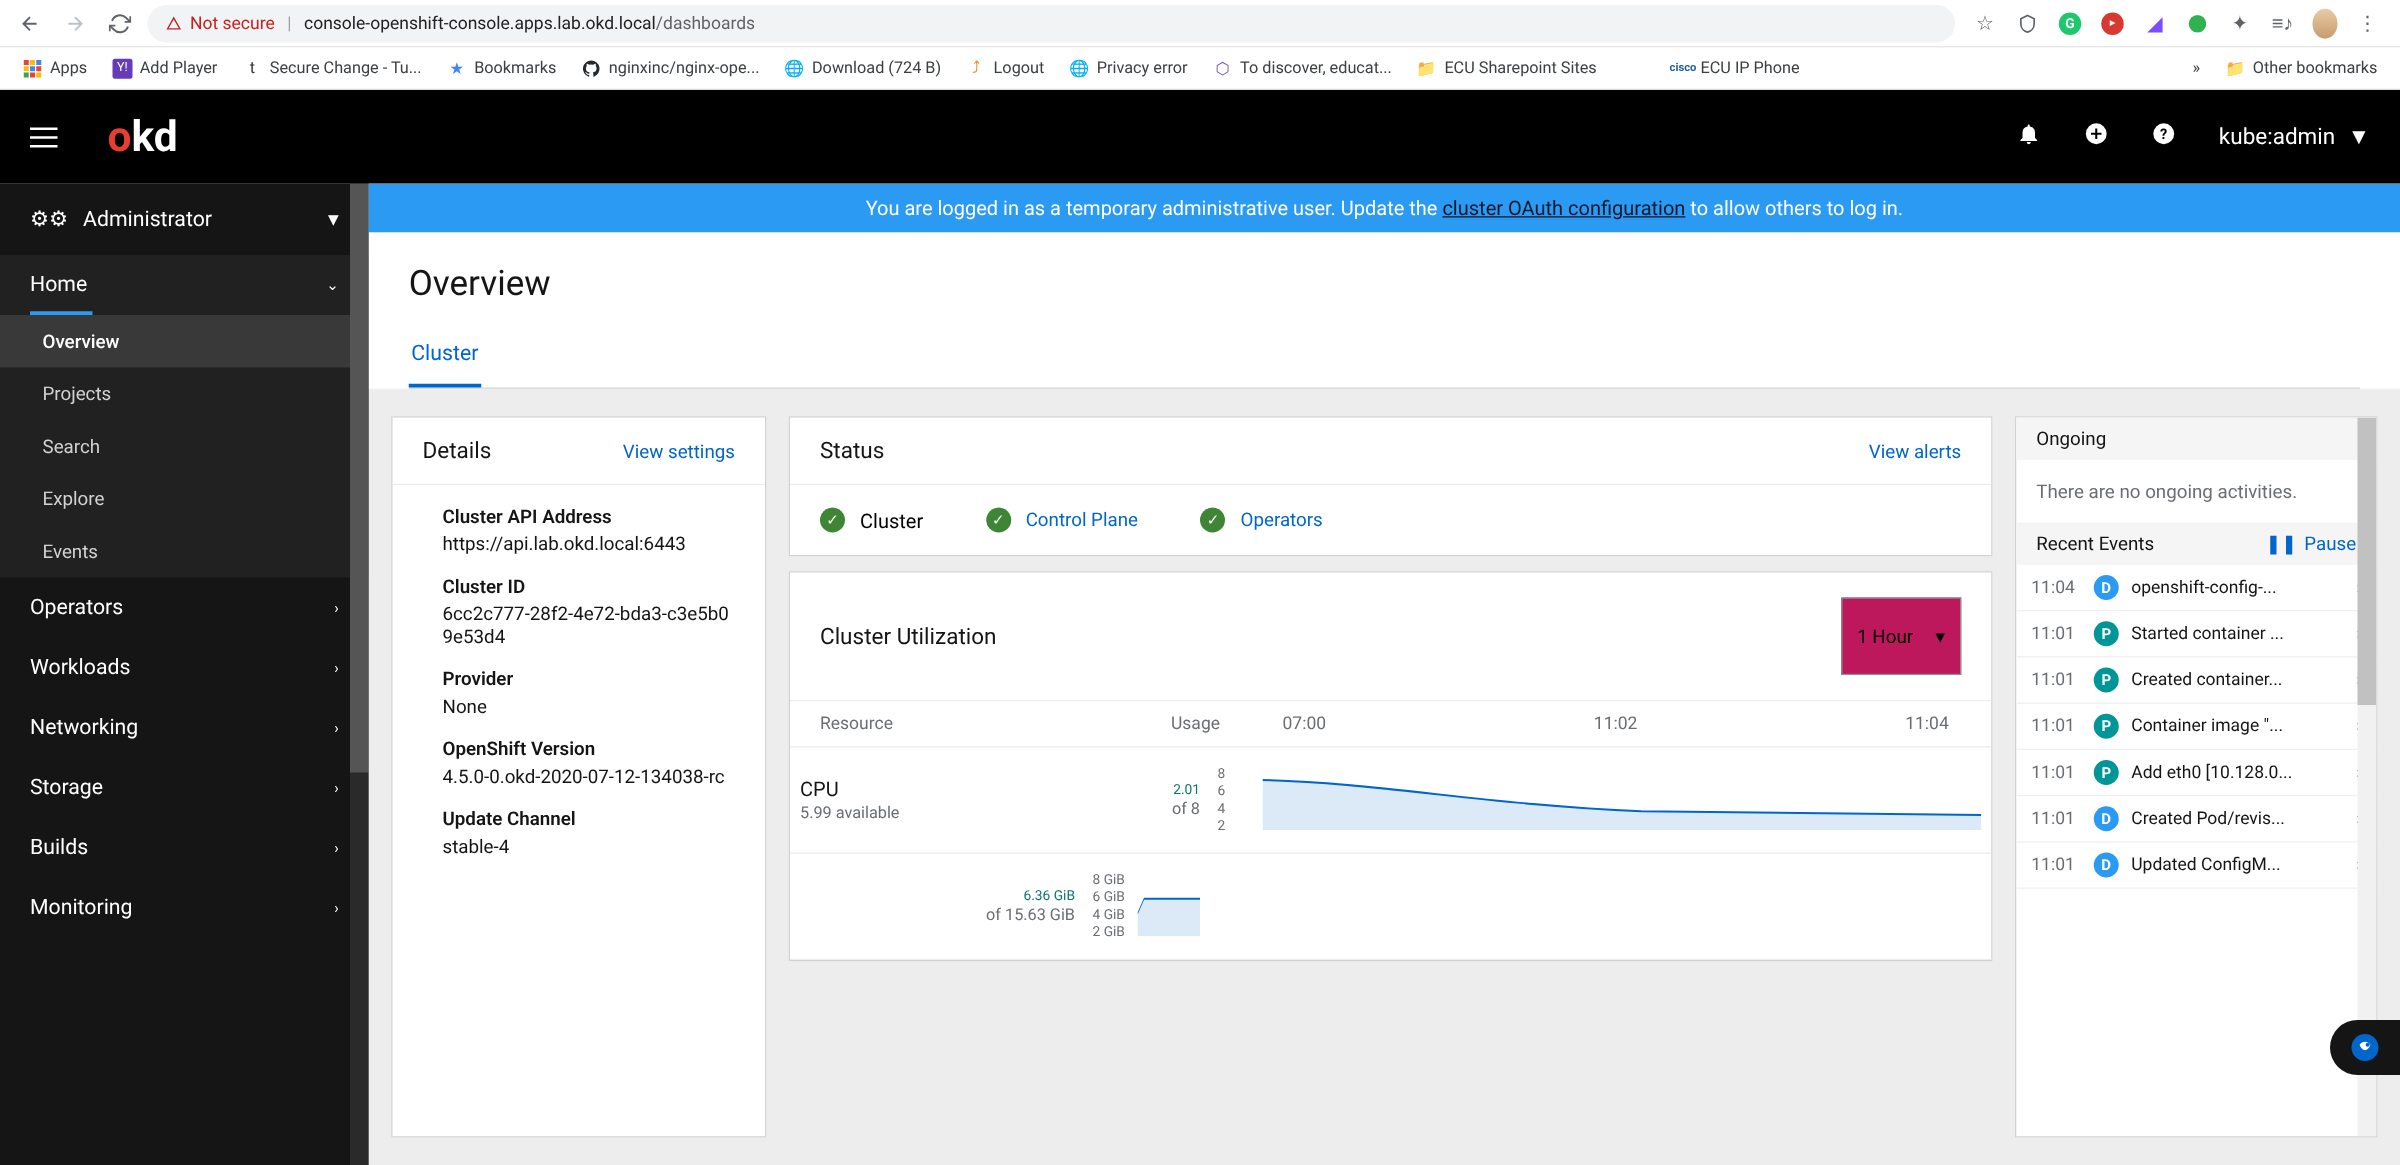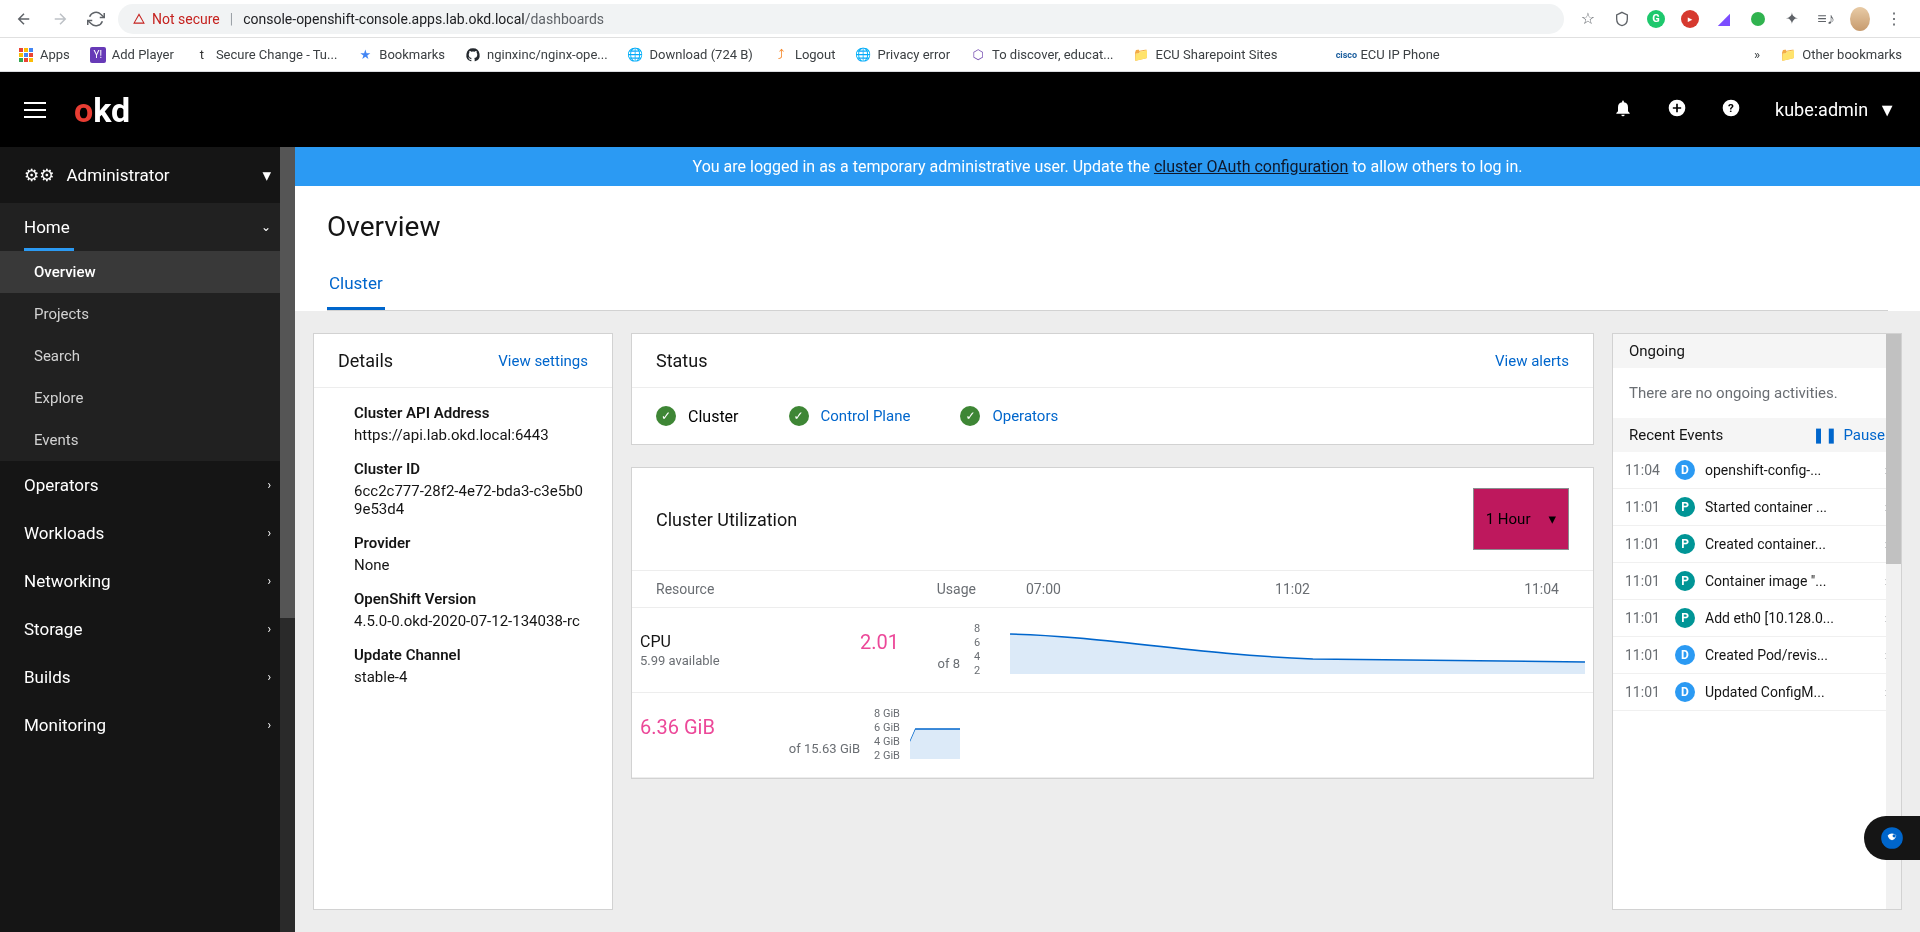--- a/index.html
+++ b/index.html
@@ -28,28 +28,28 @@
     .apps-grid { display: grid; grid-template-columns: repeat(3,4px); grid-template-rows: repeat(3,4px); gap: 1px; }
     .apps-grid div:nth-child(1){background:#ea4335;} .apps-grid div:nth-child(2){background:#fbbc05;} .apps-grid div:nth-child(3){background:#4285f4;}
     .apps-grid div:nth-child(4){background:#fbbc05;} .apps-grid div:nth-child(5){background:#4285f4;} .apps-grid div:nth-child(6){background:#ea4335;}
     .apps-grid div:nth-child(7){background:#34a853;} .apps-grid div:nth-child(8){background:#ea4335;} .apps-grid div:nth-child(9){background:#fbbc05;}
     .bm-purple { background:#673ab7; width:16px; height:16px; border-radius:2px; color:#fff; font-size:10px; display:flex;align-items:center;justify-content:center;}
     .bm-globe { color:#5f6368; }
     .bm-right { margin-left: auto; display: flex; align-items: center; gap: 12px; }
     .bm-folder { color: #f4b400; }
 
     
-    .okd-header { height: 75px; background: #000; display: flex; align-items: center; padding: 0 24px; color: #fff; }
+    .okd-header { height: 75px; background: #000; display: flex; align-items: center; padding: 0 24px; color: #fff; gap: 12px; }
     .hamburger { width: 22px; cursor: pointer; margin-right: 28px; }
     .hamburger div { height: 2px; background: #fff; margin: 5px 0; }
     .okd-logo { font-size: 34px; font-weight: bold; }
     .okd-logo .o { color: #e83d33; }
     .okd-header-right { margin-left: auto; display: flex; align-items: center; gap: 34px; font-size: 18px; }
     .hdr-icon { cursor: pointer; color: #fff; }
-    .user-menu { display: flex; align-items: center; gap: 10px; cursor: pointer; font-size: 18px; }
+    .user-menu { display: flex; align-items: flex-end; gap: 10px; cursor: pointer; font-size: 18px; }
 
     
     .app-body { display: flex; height: calc(932px - 38px - 34px - 75px); }
 
     
     .sidebar { width: 295px; background: #151515; color: #fff; overflow-y: auto; position: relative; }
     .sb-scrollbar { position: absolute; right: 0; top: 0; width: 15px; height: 100%; background: #2a2a2a; }
     .sb-scrollbar-thumb { background: #555; height: 60%; margin-top:0; }
     .perspective { padding: 18px 24px; display: flex; align-items: center; gap: 12px; cursor: pointer; font-size: 17px; }
     .perspective .chev { margin-left: auto; }
@@ -75,33 +75,33 @@
     .card { background: #fff; border: 1px solid #d2d2d2; }
     .card-head { padding: 16px 24px; display: flex; align-items: center; justify-content: space-between; border-bottom: 1px solid #ededed; }
     .card-title { font-size: 18px; color: #151515; }
     .link { color: #06c; font-size: 15px; cursor: pointer; }
     .card-body { padding: 16px 24px; }
 
     .detail-item { margin-bottom: 16px; margin-left: 16px; }
     .detail-label { font-size: 15px; font-weight: 600; color: #151515; margin-bottom: 4px; }
     .detail-value { font-size: 15px; color: #151515; word-break: break-all; }
 
-    .middle-col { display: flex; flex-direction: column; gap: 22px; }
+    .middle-col { display: flex; flex-direction: column; gap: 12px; }
     .status-row { display: flex; align-items: center; gap: 50px; padding: 18px 24px; }
     .status-item { display: flex; align-items: center; gap: 12px; font-size: 16px; }
     .status-ok { width: 20px; height: 20px; border-radius: 50%; background: #3e8635; display: flex; align-items: center; justify-content: center; color: #fff; font-size: 12px; }
 
     .util-head { display:flex; align-items:center; justify-content:space-between; padding: 20px 24px; }
     .dropdown { border: 1px solid #8a8d90; padding: 21px 12px; font-size: 15px; display: flex; align-items:center; gap: 18px; cursor:pointer; background:#be185d; }
     .util-table-head { display: grid; grid-template-columns: 220px 100px 1fr; padding: 10px 24px; font-size: 14px; color: #6a6e73; border-top: 1px solid #ededed; border-bottom: 1px solid #ededed; }
     .util-table-head .times { display: flex; justify-content: space-between; padding: 0 10px 0 50px; }
     .util-row { display: grid; grid-template-columns: 220px 100px 1fr; padding: 14px 8px; border-bottom: 1px solid #ededed; align-items: center; }
     .util-name { font-size: 16px; color: #151515; }
     .util-sub { font-size: 13px; color: #6a6e73; margin-top: 2px; }
-    .util-val { color: #ec4899; font-size: 20px; }
+    .util-val { text-align: right; color: #0f766e; font-size: 11px; }
     .util-val-sub { font-size: 13px; color: #6a6e73; margin-top: 2px; text-align: right; }
     .sparkline { height: 56px; position: relative; margin-left: 20px; }
     .spark-ticks { position: absolute; left: -6px; top: 0; font-size: 11px; color: #6a6e73; line-height: 14px; text-align: right; }
     .spark-svg { position: absolute; left: 30px; right: 0; top: 4px; bottom: 4px; }
 
     
     .activity-section-head { background: #f5f5f5; padding: 8px 16px; font-size: 15px; color: #151515; display:flex; align-items:center; justify-content:space-between; }
     .no-activities { padding: 16px; font-size: 15px; color: #6a6e73; }
     .pause { color: #06c; display:flex; align-items:center; gap:6px; cursor:pointer; font-size:15px; }
     .event-row { display: flex; align-items: center; gap: 10px; padding: 8px 12px; border-bottom: 1px solid #f0f0f0; cursor:pointer; }

